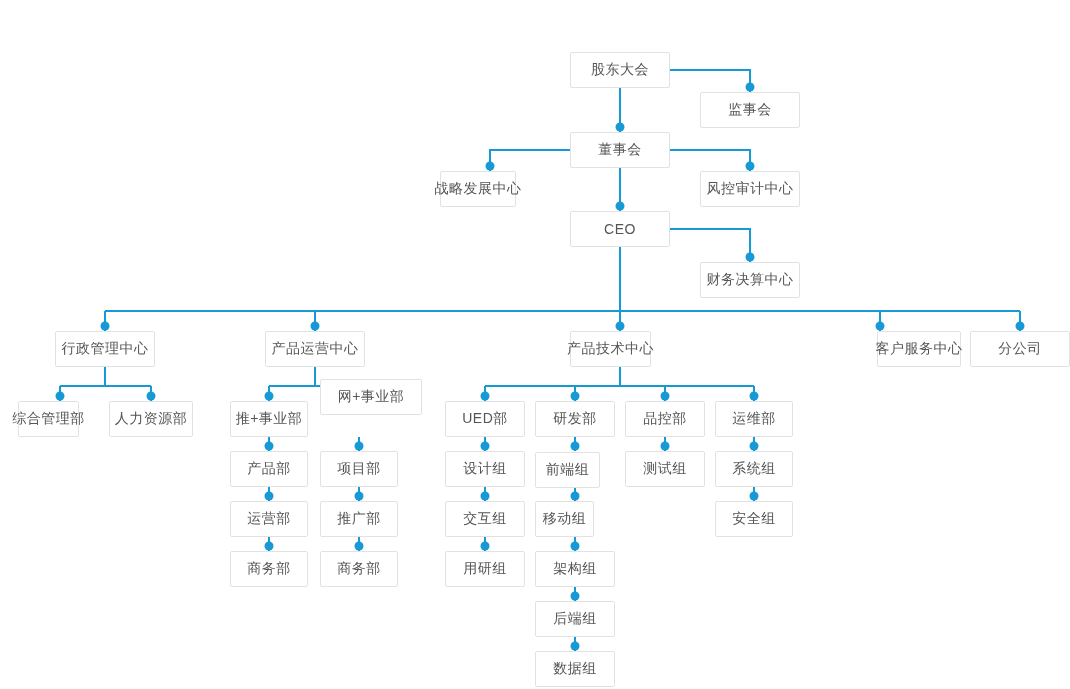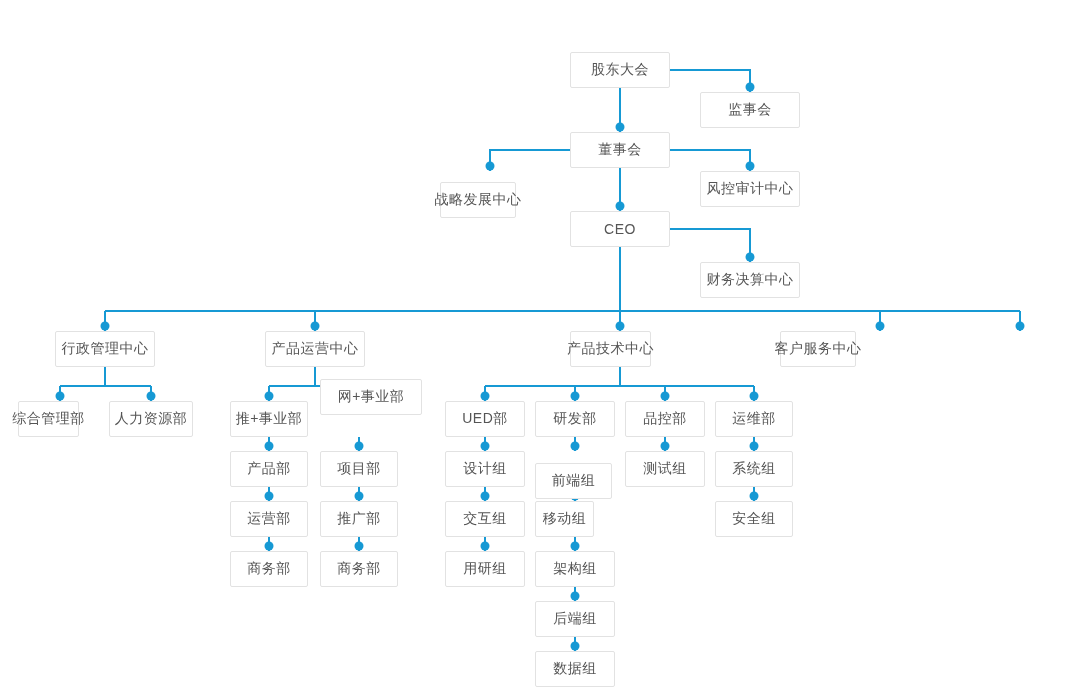--- a/index.html
+++ b/index.html
@@ -90,43 +90,44 @@
       <circle cx="485" cy="546" r="4.5"></circle>
       <circle cx="575" cy="546" r="4.5"></circle>
       <circle cx="575" cy="596" r="4.5"></circle>
       <circle cx="575" cy="646" r="4.5"></circle>
     </g>
   </svg>
 
   <div class="node" style="left:570px;top:52px;width:100px">股东大会</div>
   <div class="node" style="left:700px;top:92px;width:100px">监事会</div>
   <div class="node" style="left:570px;top:132px;width:100px">董事会</div>
-  <div class="node" style="left:440px;top:182px;width:76px">战略发展中心</div>
+  <div class="node" style="left:440px;top:171px;width:76px">战略发展中心</div>
   <div class="node" style="left:700px;top:171px;width:100px">风控审计中心</div>
   <div class="node" style="left:570px;top:211px;width:100px">CEO</div>
   <div class="node" style="left:700px;top:262px;width:100px">财务决算中心</div>
 
   <div class="node" style="left:55px;top:331px;width:100px">行政管理中心</div>
   <div class="node" style="left:265px;top:331px;width:100px">产品运营中心</div>
   <div class="node" style="left:570px;top:331px;width:81px">产品技术中心</div>
-  <div class="node" style="left:780px;top:331px;width:76px">客户服务中心</div>
+  <div class="node" style="left:877px;top:331px;width:84px">客户服务中心</div>
+  <div class="node" style="left:970px;top:331px;width:100px">分公司</div>
 
   <div class="node" style="left:18px;top:401px;width:61px">综合管理部</div>
   <div class="node" style="left:109px;top:401px;width:84px">人力资源部</div>
   <div class="node" style="left:230px;top:401px;width:78px">推+事业部</div>
   <div class="node" style="left:320px;top:379px;width:102px">网+事业部</div>
   <div class="node" style="left:445px;top:401px;width:80px">UED部</div>
   <div class="node" style="left:535px;top:401px;width:80px">研发部</div>
   <div class="node" style="left:625px;top:401px;width:80px">品控部</div>
   <div class="node" style="left:715px;top:401px;width:78px">运维部</div>
 
   <div class="node" style="left:230px;top:451px;width:78px">产品部</div>
   <div class="node" style="left:320px;top:451px;width:78px">项目部</div>
   <div class="node" style="left:445px;top:451px;width:80px">设计组</div>
-  <div class="node" style="left:535px;top:463px;width:77px">前端组</div>
+  <div class="node" style="left:535px;top:452px;width:65px">前端组</div>
   <div class="node" style="left:625px;top:451px;width:80px">测试组</div>
   <div class="node" style="left:715px;top:451px;width:78px">系统组</div>
 
   <div class="node" style="left:230px;top:501px;width:78px">运营部</div>
   <div class="node" style="left:320px;top:501px;width:78px">推广部</div>
   <div class="node" style="left:445px;top:501px;width:80px">交互组</div>
   <div class="node" style="left:535px;top:501px;width:59px">移动组</div>
   <div class="node" style="left:715px;top:501px;width:78px">安全组</div>
 
   <div class="node" style="left:230px;top:551px;width:78px">商务部</div>

